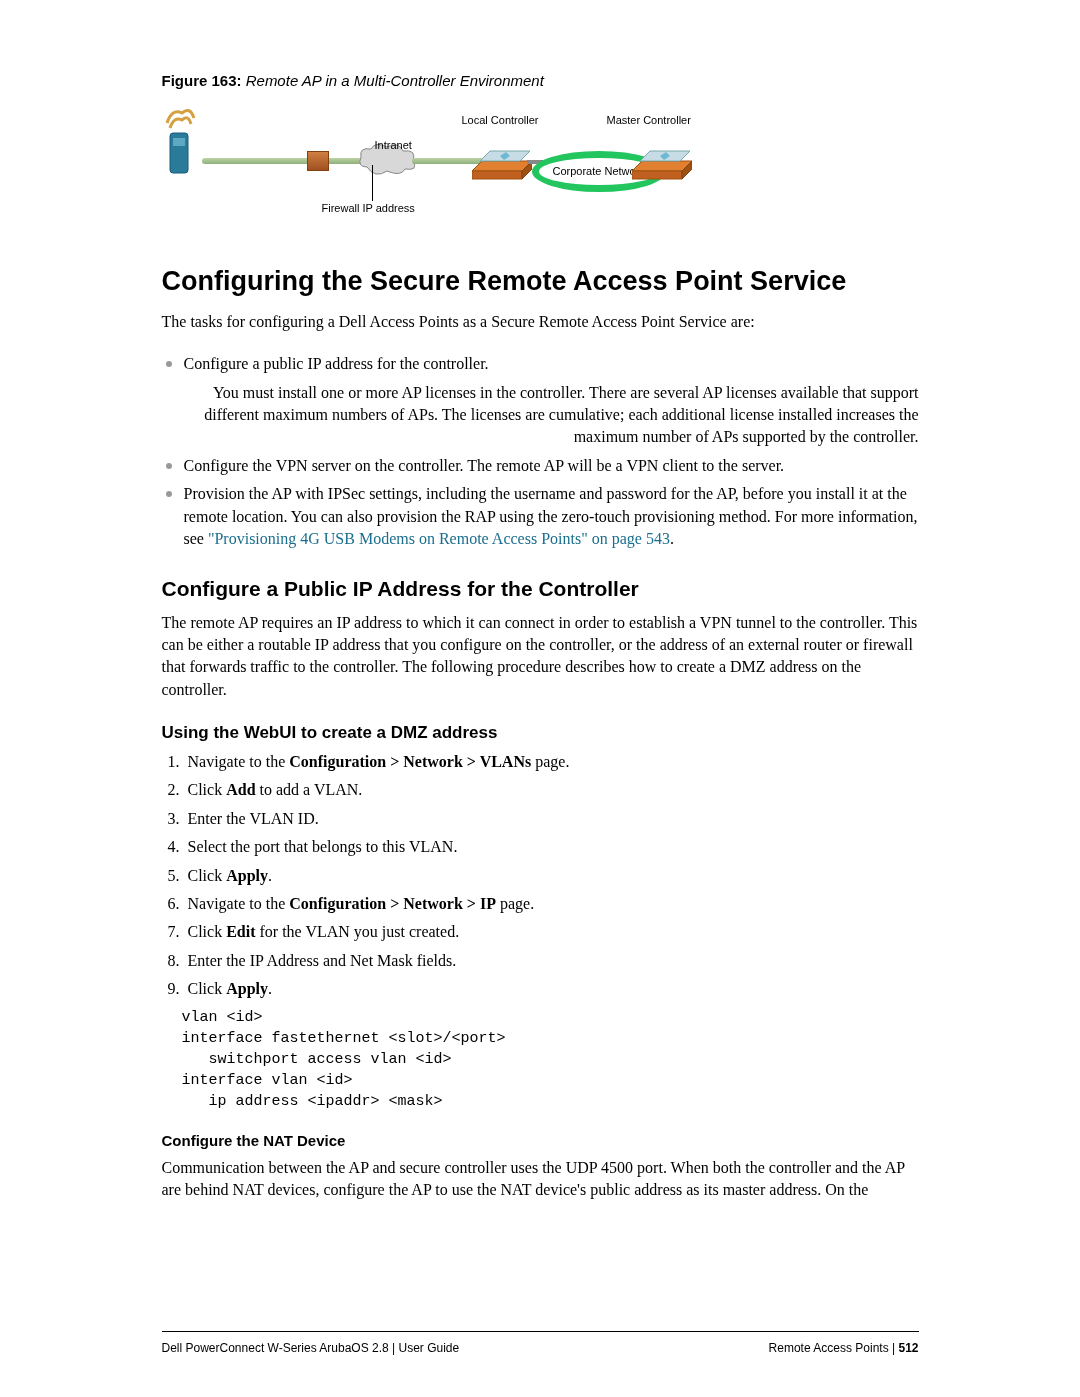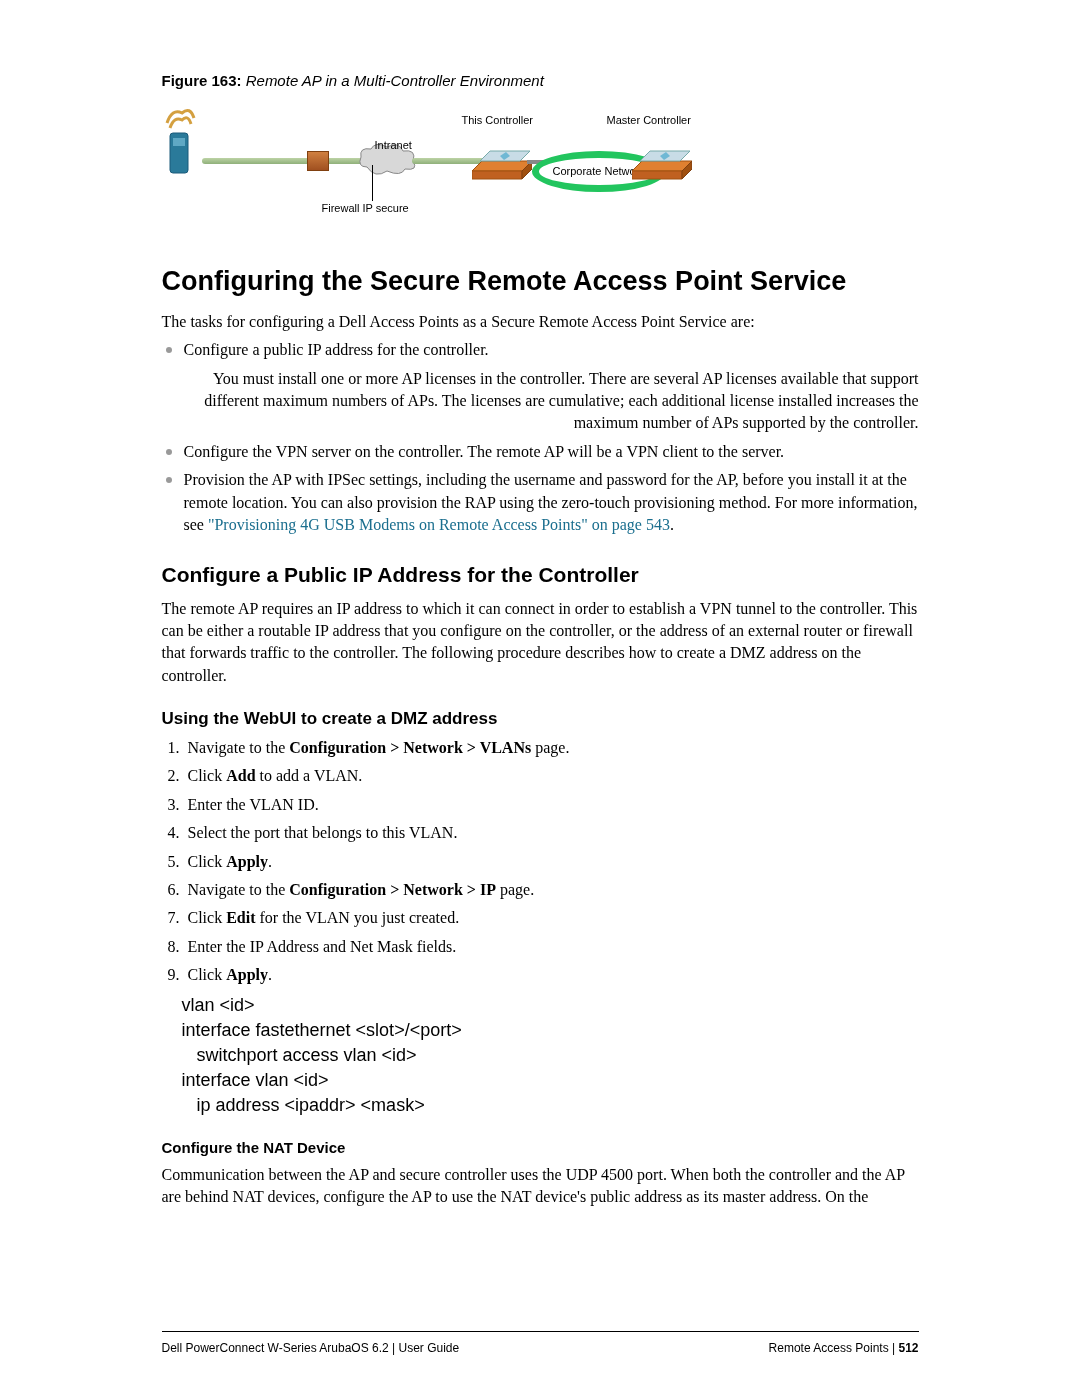--- a/index.html
+++ b/index.html
@@ -125,21 +125,21 @@
   h4 {
     font-family: Arial, Helvetica, sans-serif;
     font-weight: bold;
     font-size: 15px;
     margin: 18px 0 6px 0;
   }
   p { font-size: 16px; margin: 6px 0; }
   ul.bullets {
     list-style: none;
     padding-left: 22px;
-    margin: 6px 0;
+    margin: 20px 0;
   }
   ul.bullets > li {
     position: relative;
     font-size: 16px;
     margin: 6px 0;
   }
   ul.bullets > li::before {
     content: "";
     position: absolute;
     left: -18px;
@@ -149,22 +149,22 @@
     border-radius: 50%;
   }
   .sub-p { margin: 6px 0 6px 22px; font-size: 16px; text-align: right; }
   ol.steps {
     padding-left: 22px;
     margin: 6px 0;
   }
   ol.steps > li { font-size: 16px; margin: 6px 0; padding-left: 4px; }
   a.xref { color: #1a6e8e; text-decoration: none; }
   pre.code {
-    font-family: Liberation Sans, sans-serif;
-    font-size: 18px;
+    font-family: Liberation Mono, monospace;
+    font-size: 15px;
     white-space: pre;
     margin: 4px 0 4px 20px;
   }
   .bold { font-weight: bold; }
 
   
   .footer {
     position: absolute;
     left: 80px; right: 80px;
     bottom: 40px;
@@ -197,32 +197,32 @@
     </div>
     <div class="pipe left"></div>
     <div class="small-fw-box"></div>
     <div class="cloud intranet">
       <svg viewBox="0 0 60 34">
         <path d="M10 24 Q0 24 4 14 Q2 4 14 6 Q18 -2 30 4 Q42 -2 46 8 Q60 6 56 18 Q62 28 48 26 Q44 34 30 28 Q18 36 10 24 Z" fill="#d8d8d8" stroke="#888"></path>
       </svg>
     </div>
     <span class="dlabel intranet-l">Intranet</span>
     <div class="fw-line"></div>
-    <span class="dlabel fw">Firewall IP secure</span>
+    <span class="dlabel fw">Firewall IP address</span>
     <div class="pipe right"></div>
     <div class="ctrl local">
       <svg viewBox="0 0 60 40">
         <polygon points="0,28 10,18 60,18 50,28" fill="#e08030" stroke="#a05010"></polygon>
         <polygon points="0,28 50,28 50,36 0,36" fill="#c06020" stroke="#a05010"></polygon>
         <polygon points="50,28 60,18 60,26 50,36" fill="#a05010" stroke="#804010"></polygon>
         <polygon points="8,18 18,8 58,8 48,18" fill="#c8dce6" stroke="#7aa"></polygon>
         <polygon points="28,13 34,9 38,13 32,17" fill="#6fb8d4"></polygon>
       </svg>
     </div>
-    <span class="dlabel localc">This Controller</span>
+    <span class="dlabel localc">Local Controller</span>
     <div class="pipe2"></div>
     <div class="ellipse-label corp">Corporate Network</div>
     <div class="ctrl master">
       <svg viewBox="0 0 60 40">
         <polygon points="0,28 10,18 60,18 50,28" fill="#e08030" stroke="#a05010"></polygon>
         <polygon points="0,28 50,28 50,36 0,36" fill="#c06020" stroke="#a05010"></polygon>
         <polygon points="50,28 60,18 60,26 50,36" fill="#a05010" stroke="#804010"></polygon>
         <polygon points="8,18 18,8 58,8 48,18" fill="#c8dce6" stroke="#7aa"></polygon>
         <polygon points="28,13 34,9 38,13 32,17" fill="#6fb8d4"></polygon>
       </svg>
@@ -265,19 +265,19 @@
   <pre class="code">vlan &lt;id&gt;
 interface fastethernet &lt;slot&gt;/&lt;port&gt;
    switchport access vlan &lt;id&gt;
 interface vlan &lt;id&gt;
    ip address &lt;ipaddr&gt; &lt;mask&gt;</pre>
 
   <h4>Configure the NAT Device</h4>
   <p>Communication between the AP and secure controller uses the UDP 4500 port. When both the controller and the AP are behind NAT devices, configure the AP to use the NAT device's public address as its master address. On the</p>
 
   <div class="footer">
-    <span>Dell PowerConnect W-Series ArubaOS 6.2 | User Guide</span>
+    <span>Dell PowerConnect W-Series ArubaOS 2.8 | User Guide</span>
     <span>
       <span>Remote Access Points</span><span> | </span><span class="bold">512</span>
     </span>
   </div>
 
 </div>
 
 </body></html>

